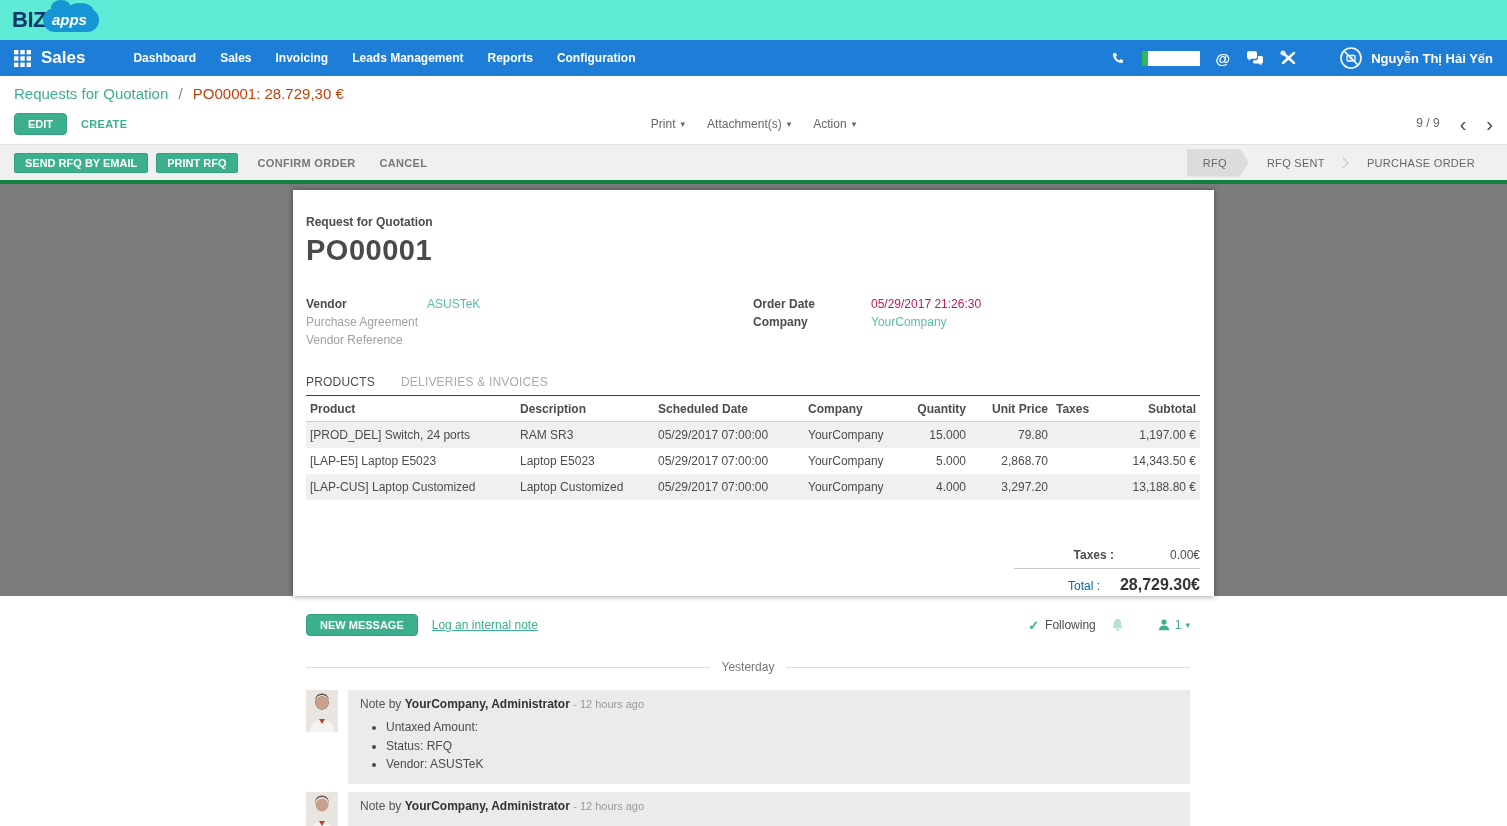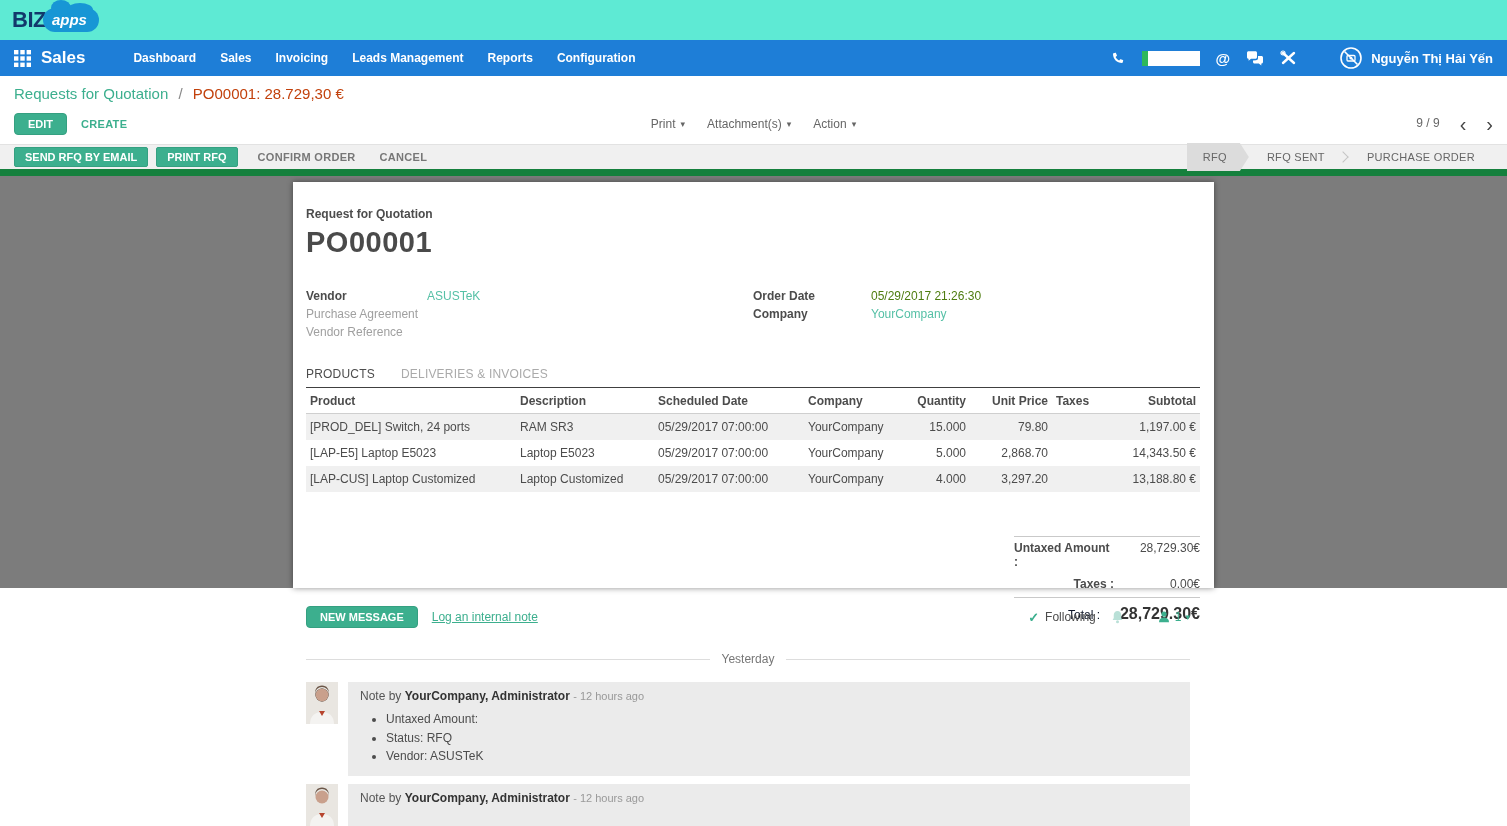--- a/index.html
+++ b/index.html
@@ -39,39 +39,39 @@
   .btn-primary { background:#3caf8e; border:1px solid #35a081; color:#fff; font-size:11px; font-weight:700; padding:4px 13px; border-radius:4px; cursor:pointer; font-family:inherit; }
   .btn-link { background:none; border:none; color:#3caf8e; font-size:11px; font-weight:700; margin-left:14px; cursor:pointer; font-family:inherit; letter-spacing:0.3px; }
   .cp-center { position:absolute; left:50%; transform:translateX(-50%); display:flex; gap:22px; }
   .dropdown-toggle { font-size:12px; color:#666; cursor:pointer; display:flex; align-items:center; gap:5px; }
   .caret { font-size:9px; color:#666; }
   .cp-pager { margin-left:auto; display:flex; align-items:flex-start; gap:20px; color:#555; }
   .pager-count { font-size:12px; color:#666; }
   .pager-arrow { font-size:20px; line-height:16px; cursor:pointer; color:#444; }
 
   
-  .statusbar { margin-top:7px; height:32px; background:#f0f0f0; border-top:1px solid #e2e2e2; border-bottom:7px solid #15803d; display:flex; align-items:center; padding:0 14px 0 14px; }
+  .statusbar { margin-top:7px; height:40px; background:#f0f0f0; border-top:1px solid #e2e2e2; border-bottom:4px solid #15803d; display:flex; align-items:center; padding:0 14px 0 14px; }
   .sb-btn-primary { background:#3caf8e; border:1px solid #35a081; color:#fff; font-size:11px; font-weight:700; padding:3px 10px; border-radius:2px; cursor:pointer; margin-right:8px; font-family:inherit; }
   .sb-btn-plain { background:none; border:none; color:#777; font-size:11px; font-weight:700; padding:3px 12px; cursor:pointer; font-family:inherit; letter-spacing:0.3px; }
   .pipeline { margin-left:auto; display:flex; align-items:center; height:28px; }
   .state { font-size:11px; color:#666; padding:0 18px; line-height:28px; cursor:pointer; letter-spacing:0.3px; }
   .state.active { background:#dcdcdc; clip-path:polygon(0 0, calc(100% - 9px) 0, 100% 50%, calc(100% - 9px) 100%, 0 100%); padding:0 22px 0 16px; }
   .state-chev { width:8px; height:8px; border-top:1px solid #c5c5c5; border-right:1px solid #c5c5c5; transform:rotate(45deg); margin:0 2px 0 -4px; }
 
   
   .canvas { background:#7c7c7c; height:412px; padding-top:6px; }
   .sheet { width:921px; margin:0 auto; background:#fff; height:406px; box-shadow:0 0 6px rgba(0,0,0,0.45); padding:25px 14px 0 13px; }
   .doc-type { font-size:12px; font-weight:700; color:#4c4c4c; }
   .doc-number { font-size:29px; font-weight:700; color:#4a4a4a; margin-top:5px; letter-spacing:0.5px; }
   .fields { display:flex; margin-top:28px; }
   .fields-col { width:50%; }
   .field-row { display:flex; height:18px; align-items:center; }
   .field-label { width:121px; font-size:12px; font-weight:700; color:#4c4c4c; }
   .field-label.muted { font-weight:400; color:#a0a0a0; }
-  .field-value { font-size:12px; color:#4d7c0f; }
+  .field-value { font-size:12px; color:#be185d; }
   .field-value.link { color:#56c0a6; cursor:pointer; }
   .fields-col.right .field-label { width:118px; }
 
   .tabs { display:flex; gap:26px; margin-top:26px; }
   .tab { font-size:12px; letter-spacing:0.2px; cursor:pointer; padding-bottom:6px; }
   .tab.active { color:#4c4c4c; }
   .tab.inactive { color:#aaa; }
 
   table.lines { width:100%; border-collapse:collapse; border-top:1px solid #404040; }
   table.lines th { font-size:12px; font-weight:700; color:#4c4c4c; text-align:left; padding:6px 4px 5px 4px; border-bottom:1px solid #cfcfcf; background:#fff; }
@@ -82,21 +82,21 @@
   .col-product { width:210px; } .col-desc { width:138px; } .col-sched { width:150px; }
   .col-comp { width:104px; } .col-qty { width:62px; } .col-price { width:82px; }
   .col-tax { width:50px; } .col-sub { width:98px; }
 
   .totals { width:186px; margin-left:auto; margin-top:44px; }
   .totals-row { display:flex; justify-content:flex-end; align-items:baseline; padding:4px 0; font-size:12px; }
   .totals-row.first { border-top:1px solid #c9c9c9; }
   .totals-row .t-label { font-weight:700; color:#4c4c4c; }
   .totals-row .t-value { color:#4c4c4c; width:86px; text-align:right; }
   .totals-row.grand { border-top:1px solid #c9c9c9; margin-top:2px; padding-top:7px; }
-  .totals-row.grand .t-label { font-weight:400; color:#0f172a; }
+  .totals-row.grand .t-label { font-weight:400; color:#0369a1; }
   .totals-row.grand .t-value { font-size:16px; font-weight:700; color:#333; width:100px; }
 
   
   .chatter { width:921px; margin:18px auto 0; padding:0 24px 0 13px; }
   .chatter-toolbar { display:flex; align-items:center; }
   .log-note { color:#3caf8e; font-size:12px; margin-left:14px; cursor:pointer;text-decoration:underline; }
   .chatter-right { margin-left:auto; display:flex; align-items:center; gap:10px; }
   .check-glyph { color:#3caf8e; font-size:13px; font-weight:700; }
   .following-label { font-size:12px; color:#4c4c4c; margin-left:-4px; cursor:pointer; }
   .bell-wrap { margin-left:4px; cursor:pointer; display:flex; }
@@ -311,24 +311,20 @@
             <td>YourCompany</td>
             <td class="num">4.000</td>
             <td class="num">3,297.20</td>
             <td></td>
             <td class="num">13,188.80 €</td>
           </tr>
         </tbody>
       </table>
 
       <div class="totals">
-        <div class="totals-row first">
-          <span class="t-label">Untaxed Amount :</span>
-          <span class="t-value">28,729.30€</span>
-        </div>
         <div class="totals-row">
           <span class="t-label">Taxes :</span>
           <span class="t-value">0.00€</span>
         </div>
         <div class="totals-row grand">
           <span class="t-label">Total :</span>
           <span class="t-value">28,729.30€</span>
         </div>
       </div>
     </div>

